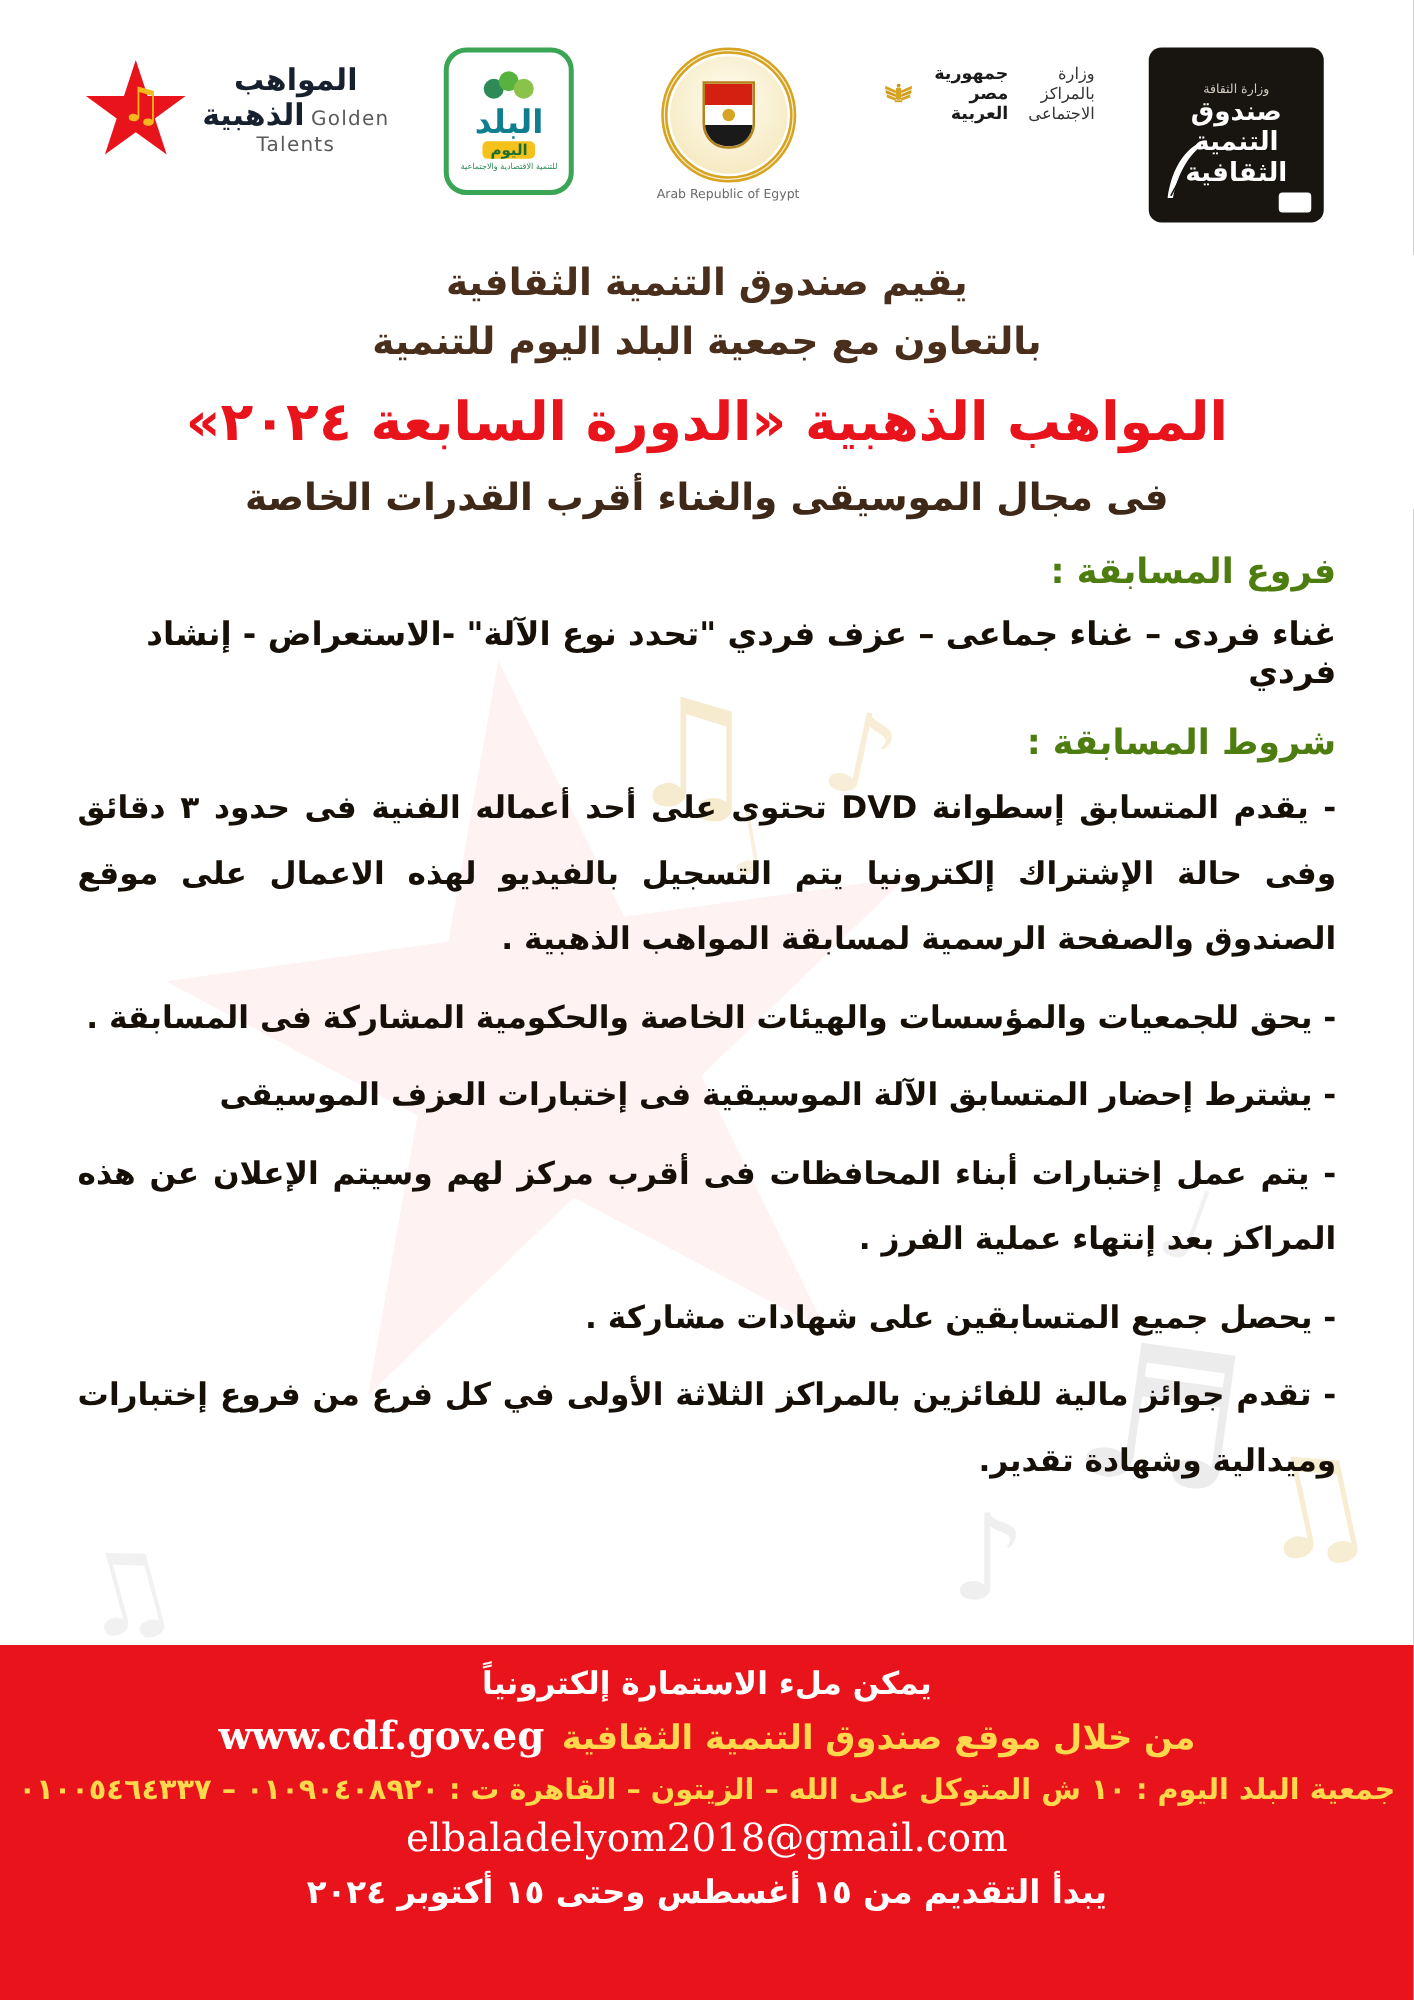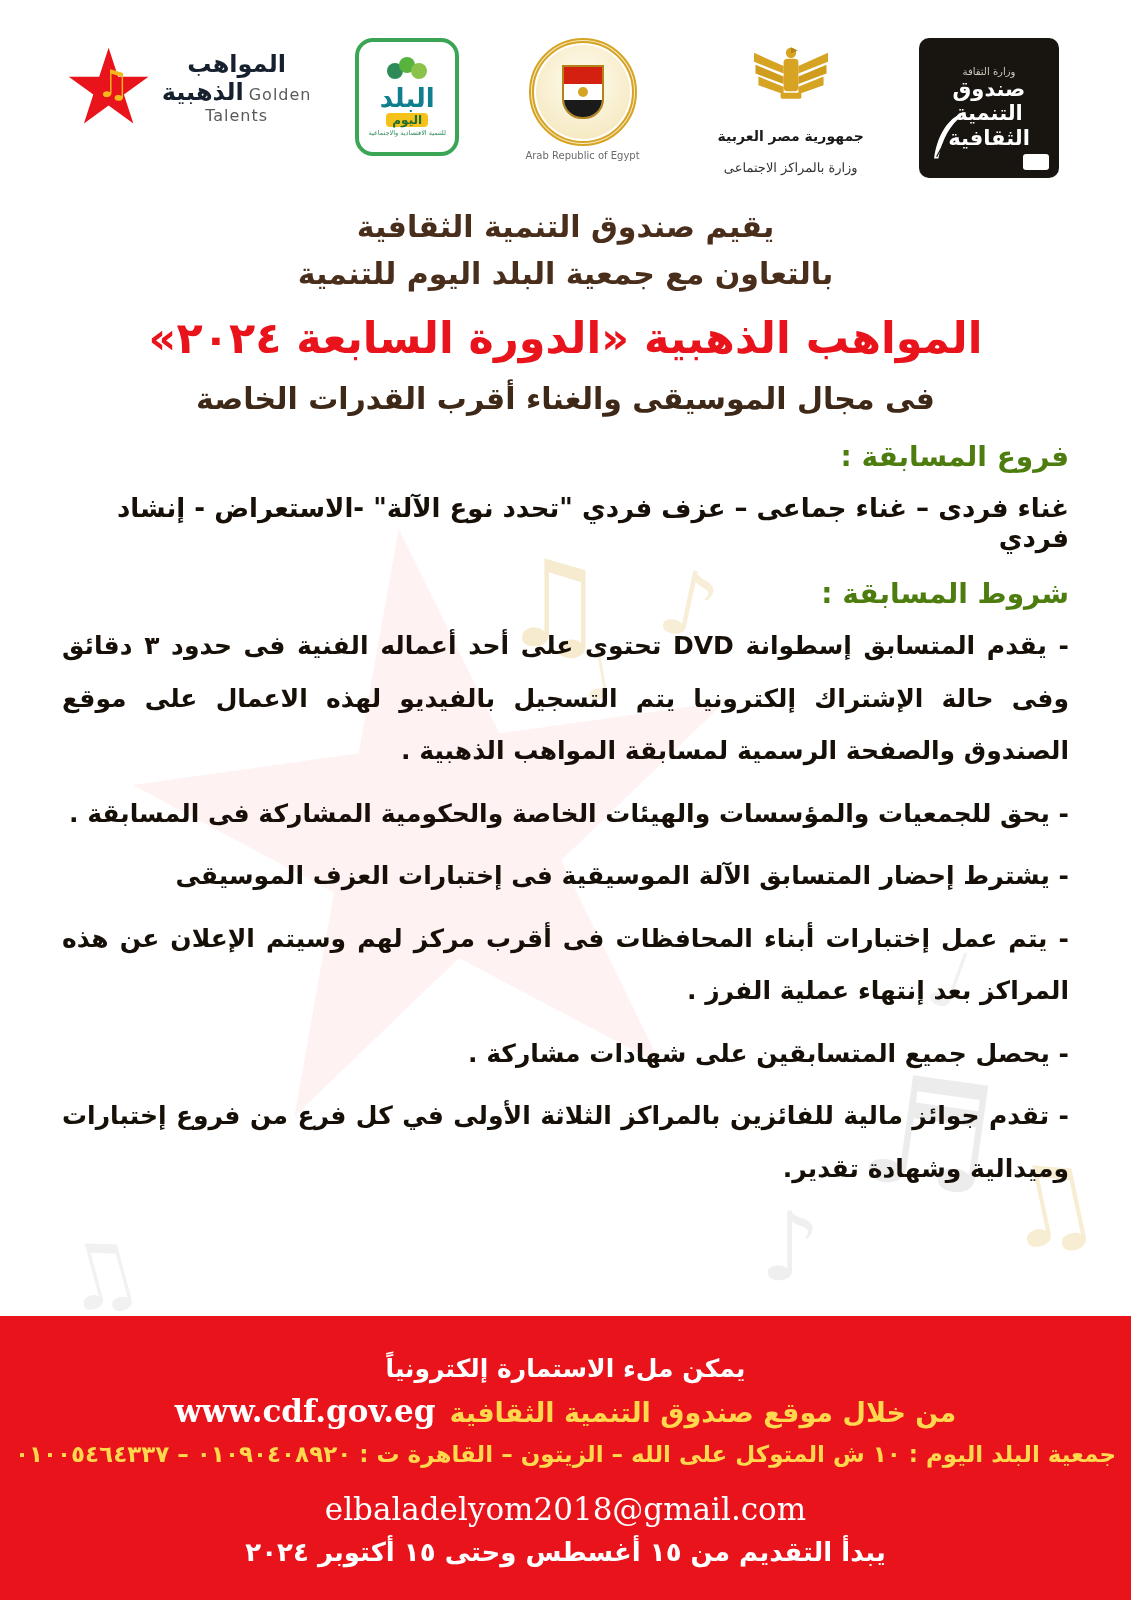--- a/index.html
+++ b/index.html
@@ -59,21 +59,21 @@
     align-items:center; justify-content:center; box-shadow:0 0 0 2px #fff inset; }
   .moc-shield { width:42px; height:54px; border:2px solid #b3831a; border-radius:0 0 20px 20px;
     overflow:hidden; display:flex; flex-direction:column; background:#fff; }
   .moc-shield .s-red { flex:1; background:#d32011; }
   .moc-shield .s-white { flex:1; background:#fff; display:flex; align-items:center; justify-content:center; }
   .moc-shield .s-white b { width:10px; height:10px; border-radius:50%; background:#d6a323; display:block; }
   .moc-shield .s-black { flex:1; background:#1a1a1a; }
   .moc-en { font-size:10px; color:#6b6b6b; text-align:center; }
 
   
-  .egy { flex-direction:column; width:170px; gap:16px; }
+  .egy { flex-direction:row; width:170px; gap:16px; }
   .egy svg { width:96px; height:74px; }
   .egy-l1 { font-size:14px; font-weight:bold; color:#1a1a1a; direction:rtl; }
   .egy-l2 { font-size:13px; color:#333; direction:rtl; font-family:"DejaVu Serif",serif; }
 
   
   .cdf { width:140px; height:140px; background:#181511; border-radius:10px;
     flex-direction:column; justify-content:center; gap:0; position:relative; padding:12px; }
   .cdf-top { font-size:10px; color:#cfcabe; direction:rtl; }
   .cdf-line { font-size:21px; font-weight:bold; color:#ffffff; direction:rtl; line-height:1.15; }
   .cdf-quill { position:absolute; left:10px; bottom:14px; width:34px; height:52px; }
@@ -94,29 +94,29 @@
     font-size:28px; margin-top:24px; }
   .branches { direction:rtl; text-align:right; color:#171008; font-weight:bold;
     font-size:26px; margin-top:20px; }
 
   .conditions { margin-top:10px; }
   .condition { direction:rtl; text-align:justify; color:#171008; font-weight:bold;
     font-size:25px; line-height:2.1; margin-top:10px; }
 
   
   .red-band { position:absolute; left:0; right:0; bottom:0; height:284px;
-    background:#e8131b; z-index:2; text-align:center; color:#fff; padding-top:38px; }
+    background:#e8131b; z-index:2; text-align:center; color:#fff; padding-top:16px; }
   .fb-line1 { font-size:25px; font-weight:bold; direction:rtl; }
   .fb-site { display:flex; justify-content:center; align-items:baseline; gap:14px;
     direction:rtl; margin-top:10px; }
   .fb-site .site-text { color:#ffd84d; font-weight:bold; font-size:27px; }
   .fb-site .site-url { color:#ffffff; font-weight:bold; font-size:31px;
     font-family:"DejaVu Serif",serif; }
   .fb-address { color:#ffd84d; font-weight:bold; font-size:23px; direction:rtl; margin-top:12px; }
-  .fb-email { color:#fff; font-size:31px; font-family:"DejaVu Serif",serif; margin-top:24px; }
+  .fb-email { color:#fff; font-size:31px; font-family:"DejaVu Serif",serif; margin-top:8px; }
   .fb-dates { color:#fff; font-weight:bold; font-size:26px; direction:rtl; margin-top:10px; }
 </style>
 </head>
 <body>
 
 <div class="page">
 
   <div class="watermark">
     <span class="wm wm-star">★</span>
     <span class="wm wm-note-y1">♫</span>

